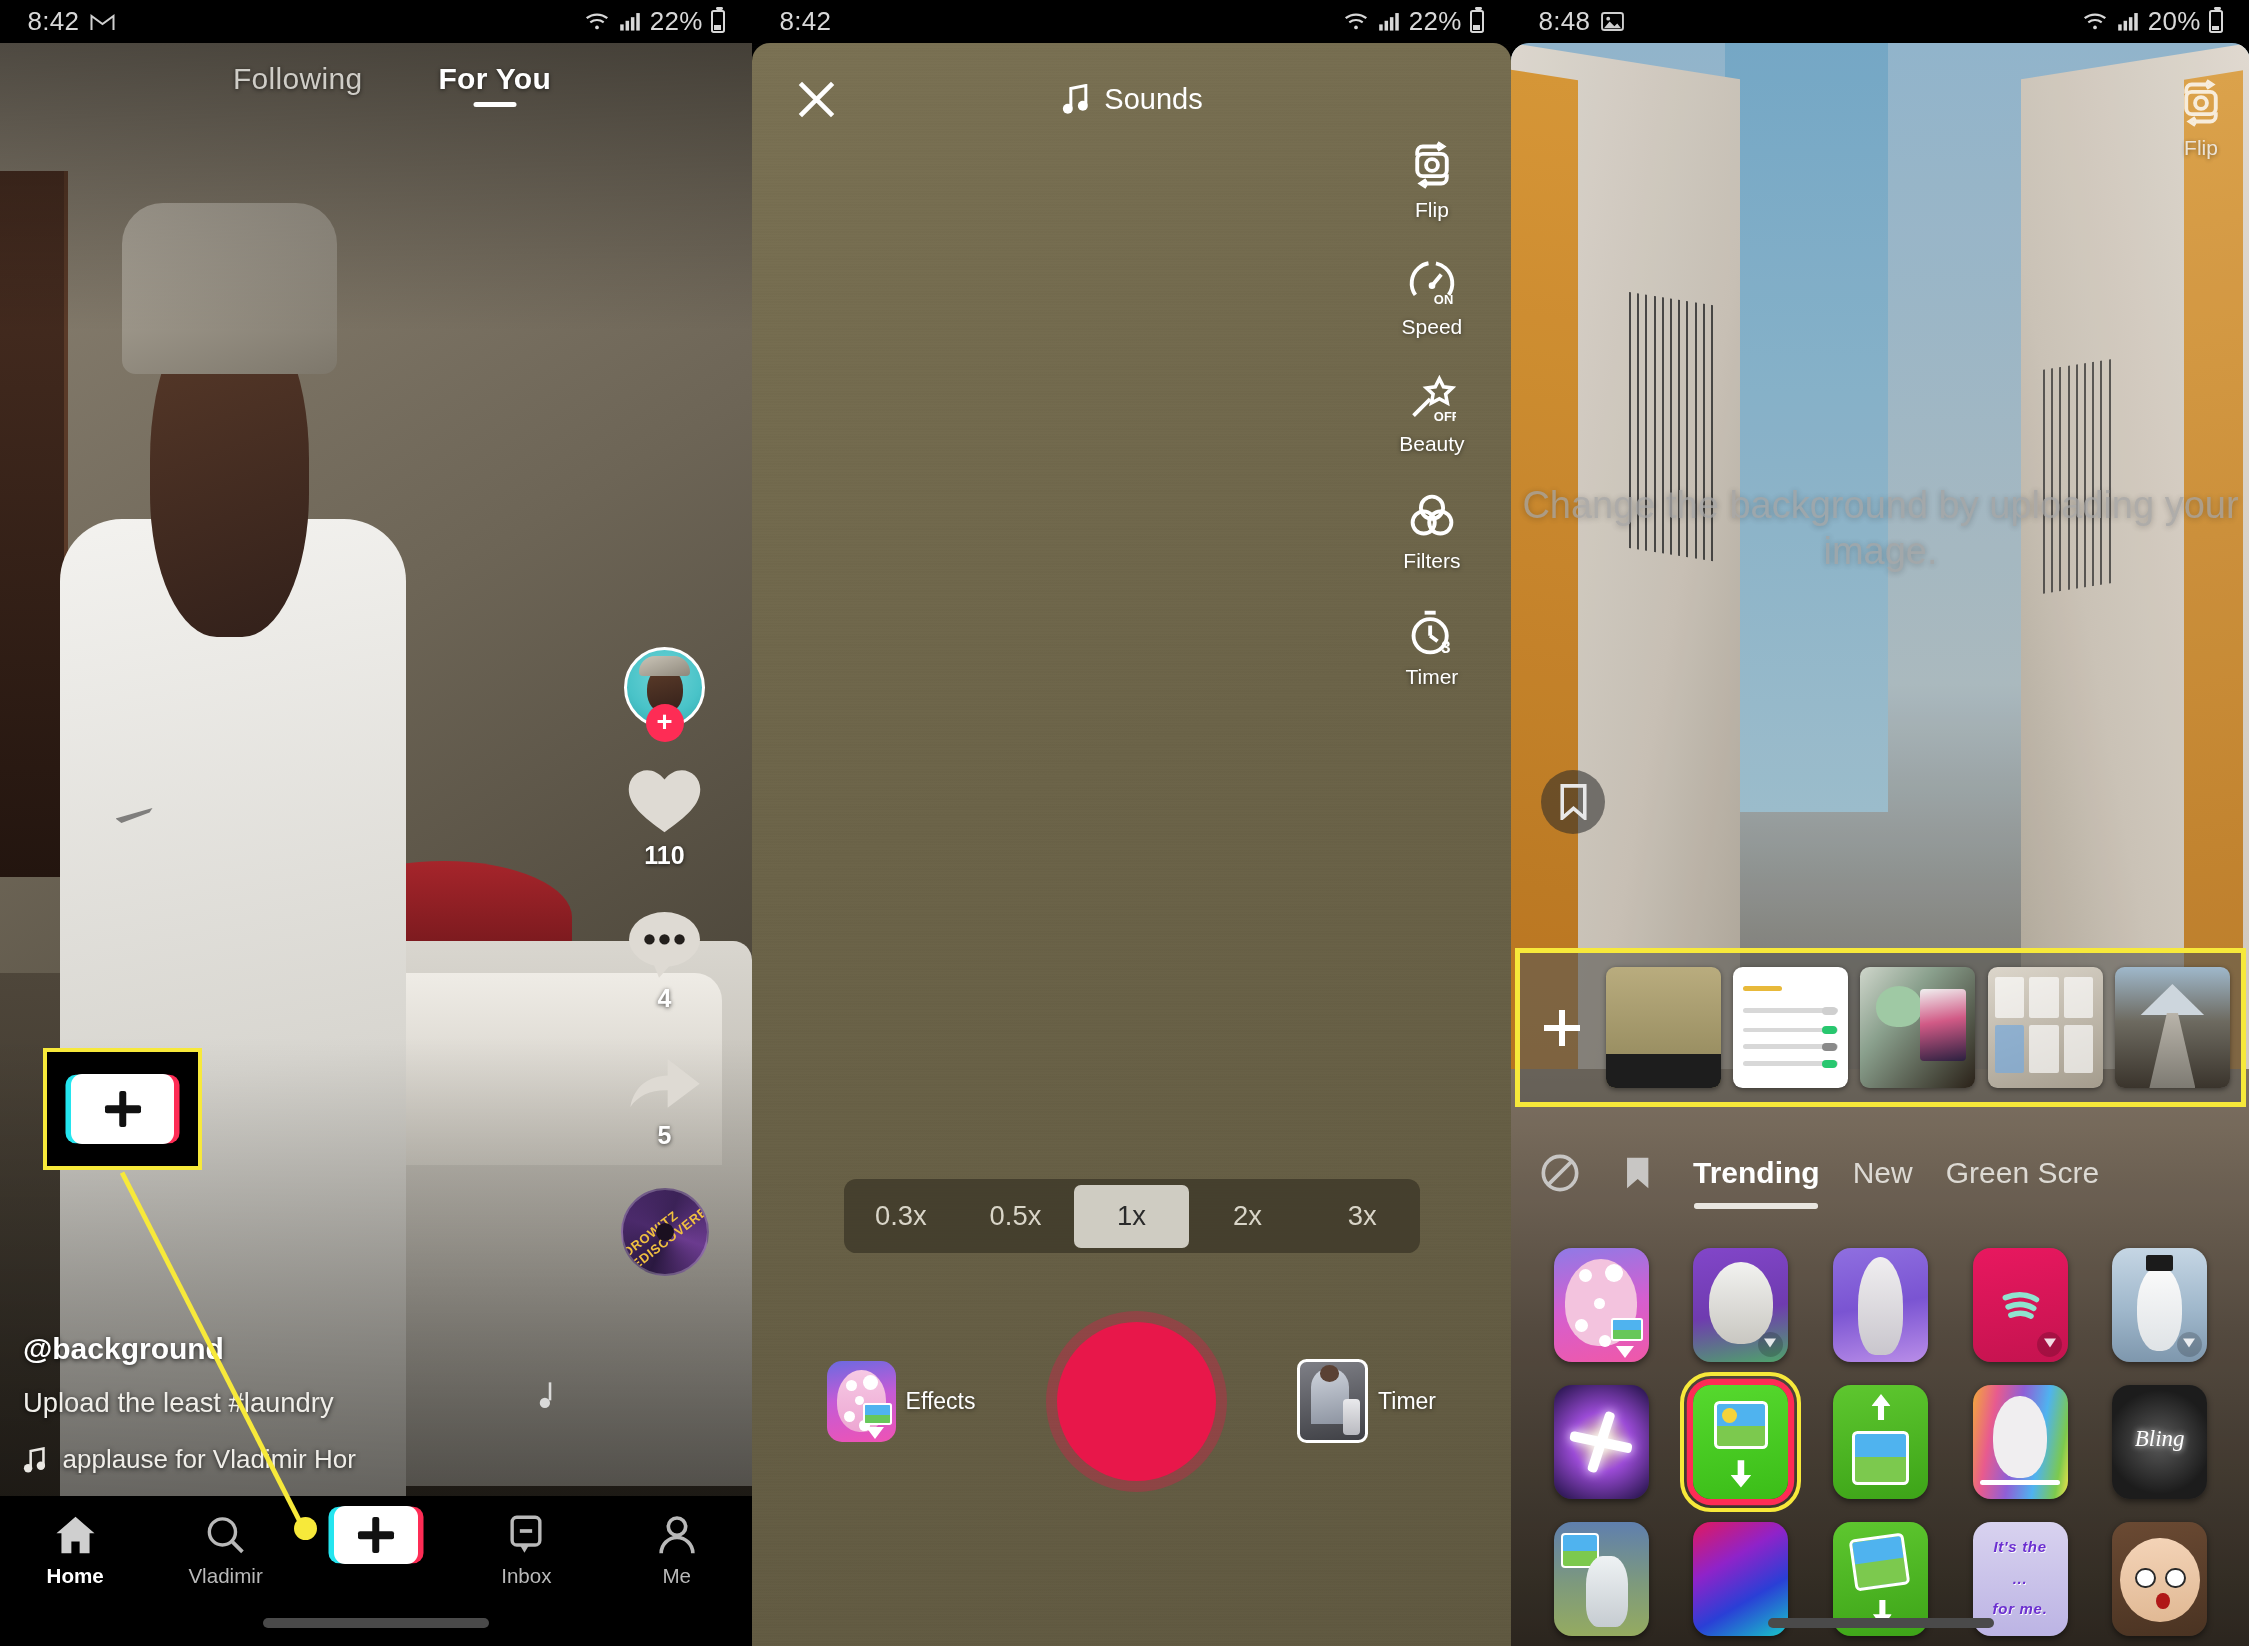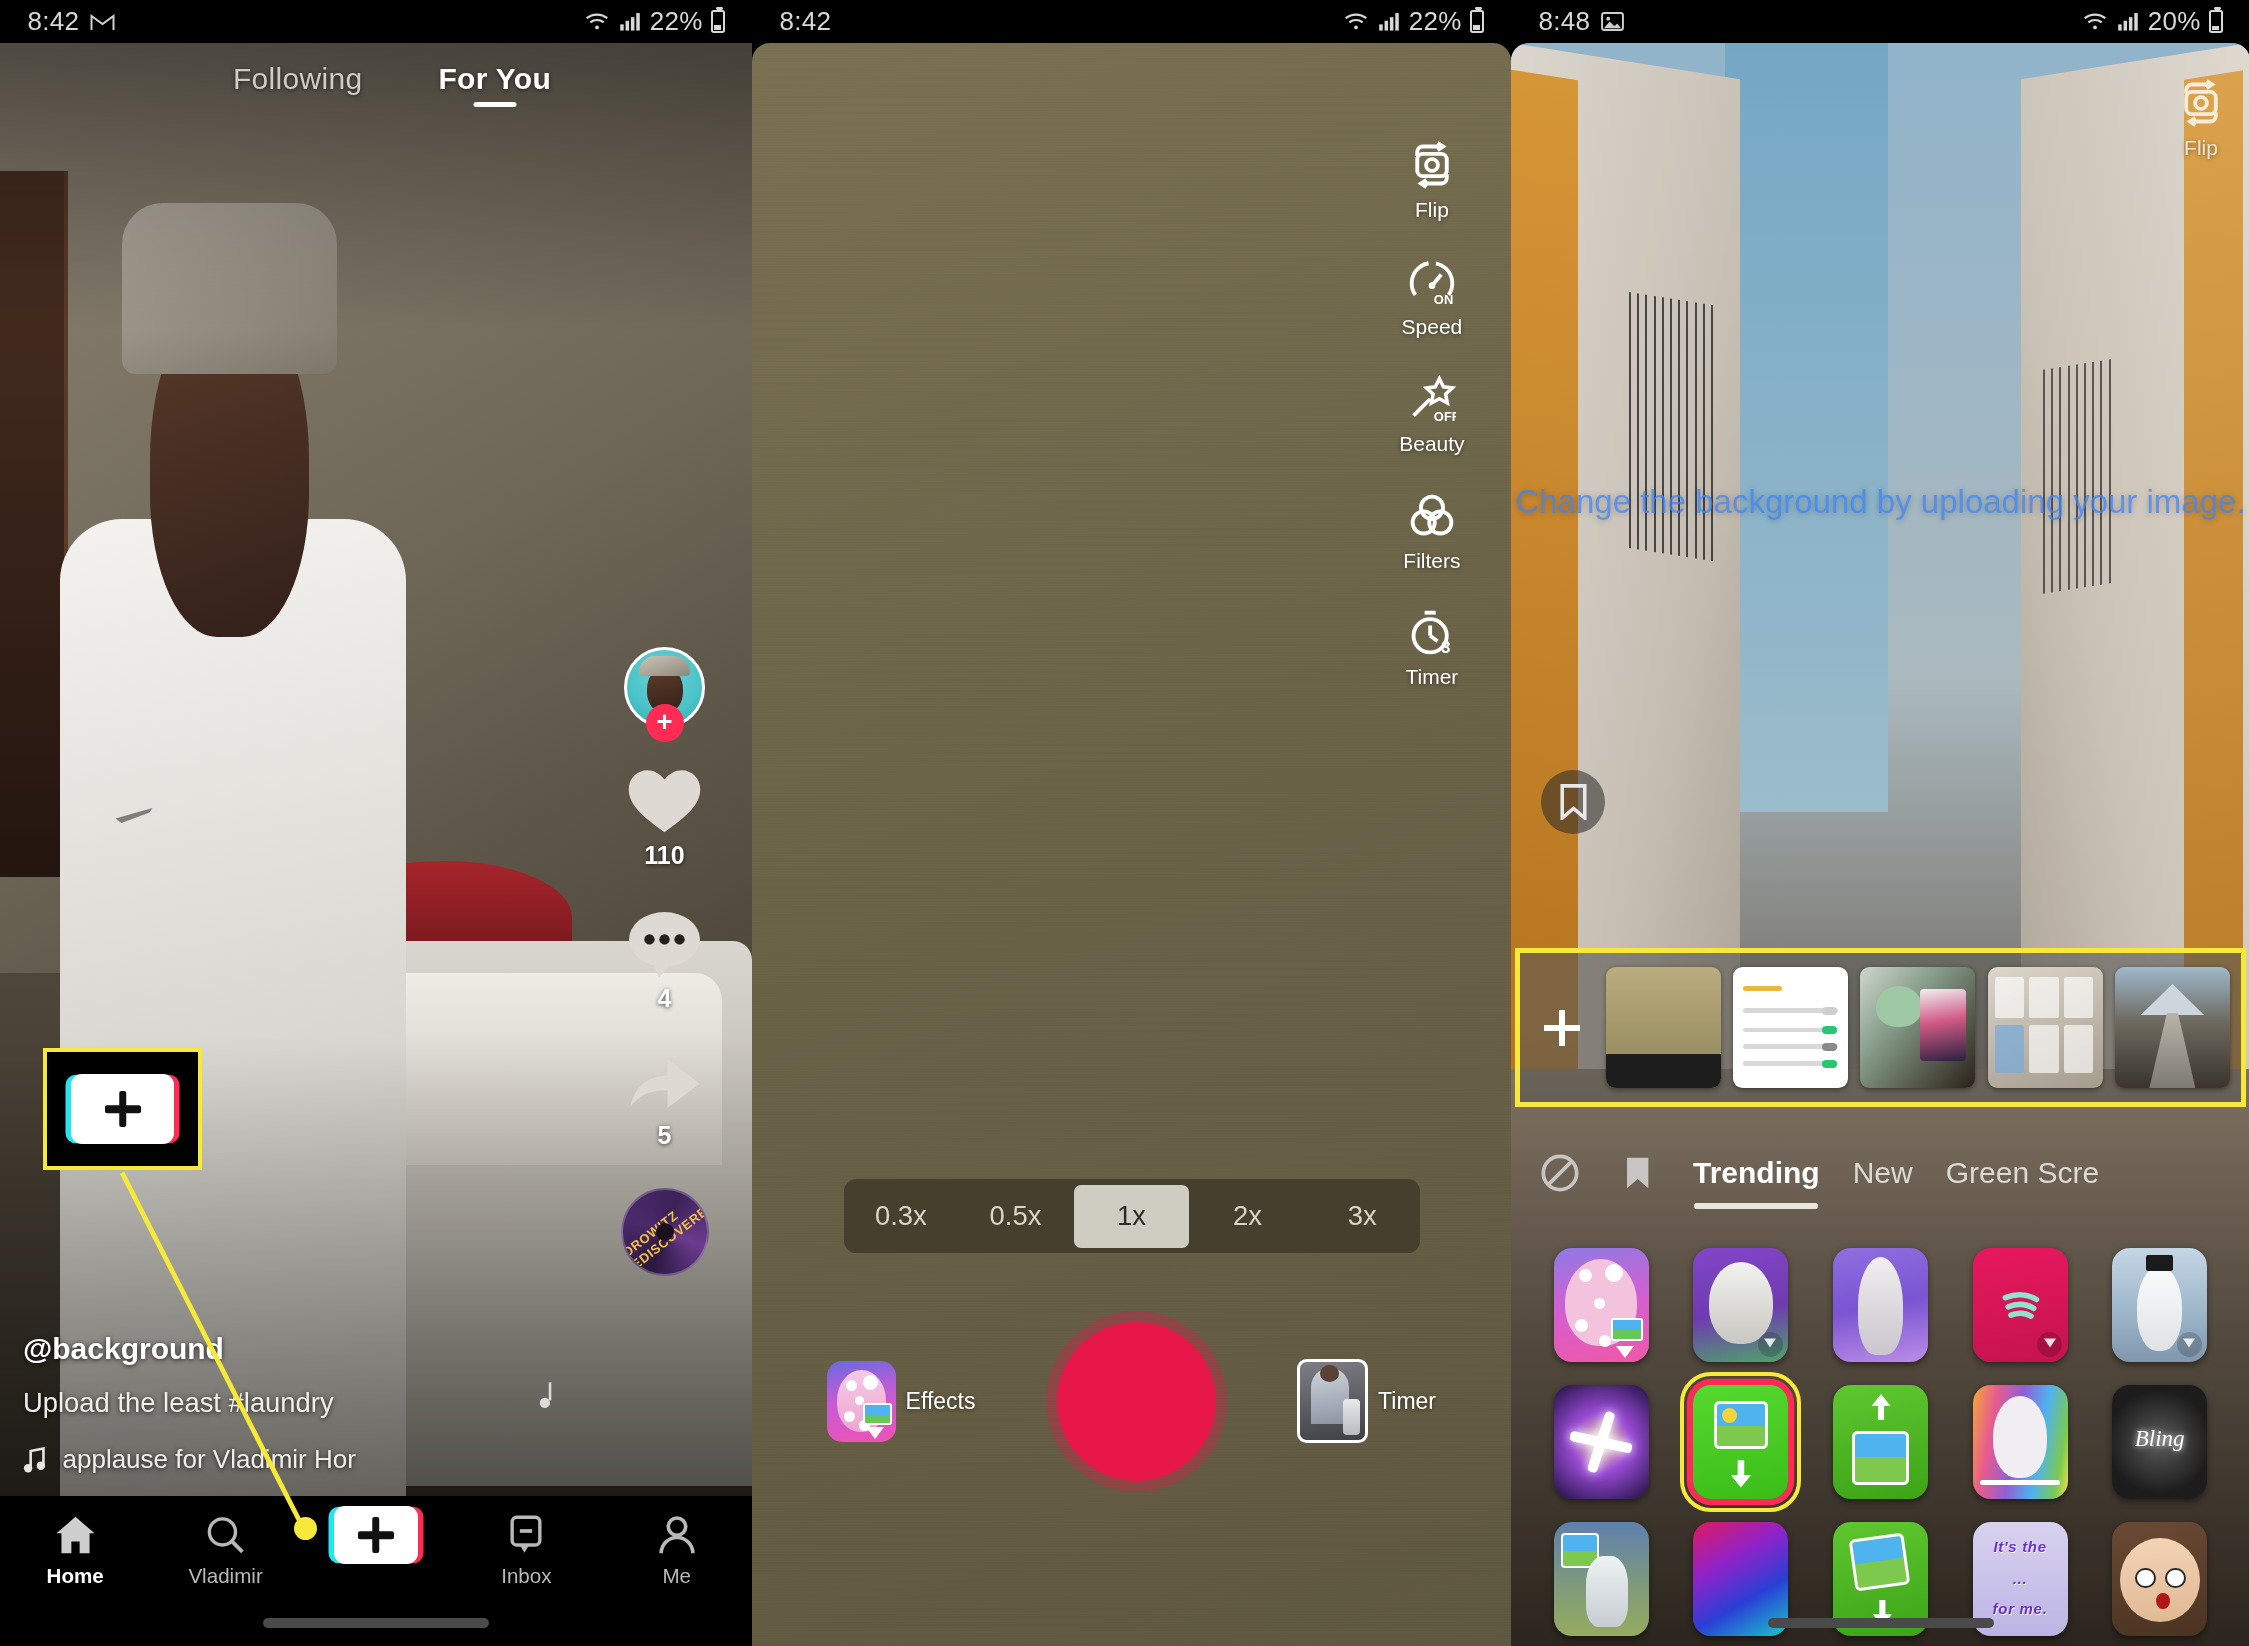--- a/index.html
+++ b/index.html
@@ -189,21 +189,21 @@
   .st-bal{position:absolute;left:16%;top:16%;width:12%;height:16%;
     background:repeating-linear-gradient(90deg,#2b2b2b 0 2.1px,transparent 2.1px 8.2px);opacity:.8;transform:skewY(9deg);}
   .st-bal2{position:absolute;right:18%;top:20%;width:10%;height:14%;
     background:repeating-linear-gradient(90deg,#2b2b2b 0 2.1px,transparent 2.1px 8.2px);opacity:.7;transform:skewY(-9deg);}
   .st-ground{position:absolute;left:0;bottom:0;width:100%;height:36%;
     background:linear-gradient(180deg,#8a7c6b 0%,#5c5145 45%,#2f2921 100%);}
   .st-dim{position:absolute;inset:0;background:rgba(0,0,0,.08);}
 
   .p3-flip{position:absolute;right:23px;top:34px;z-index:14;display:flex;flex-direction:column;align-items:center;}
   .p3-flip .side-lbl{color:#efefef;opacity:.85;}
-  .p3-text{position:absolute;left:0;right:0;top:439px;text-align:center;color:#3b82f6;font-size:33px;
+  .p3-text{position:absolute;left:0;right:0;top:439px;text-align:center;color:#a3a3a3;font-size:38px;
     line-height:1.22;opacity:.75;z-index:14;text-shadow:0 1.4px 6.9px rgba(0,0,0,.35);}
   .bookmark-fab{position:absolute;left:30px;top:727px;width:64px;height:64px;border-radius:50%;
     background:rgba(40,40,40,.55);display:flex;align-items:center;justify-content:center;z-index:14;}
 
   .carousel{position:absolute;left:4.1px;right:4.1px;top:905px;height:159px;z-index:16;
     border:5.5px solid #f7e93a;background:rgba(90,88,84,.62);display:flex;align-items:center;padding:0 11px;gap:12.3px;}
   .car-plus{width:91px;height:100%;display:flex;align-items:center;justify-content:center;}
   .car-item{width:115px;height:121px;border-radius:9.6px;overflow:hidden;position:relative;flex:none;
     background:#2b2b2b;box-shadow:0 1.4px 5.5px rgba(0,0,0,.4);}
   .ci-a{background:linear-gradient(180deg,#b9ac7e,#8e8458);}
@@ -510,20 +510,33 @@
             <i class="lvl" style="height:22%"></i>
           </span>
       </div>
     </div>
 
     <div class="screen">
       <div class="camview">
           <div class="cam-noise"></div>
         </div>
 
+      <div class="cam-top">
+        <svg class="cam-x" viewBox="0 0 24 24">
+          <path d="M3 3l18 18M21 3L3 21" stroke="#fff" stroke-width="2.6"></path>
+        </svg>
+        <div class="cam-sound">
+          <svg width="29" height="30" viewBox="0 0 18 20">
+            <path d="M6 16V3l10-2v13" stroke="#fff" stroke-width="2" fill="none"></path>
+              <circle cx="4" cy="16.5" r="3.3" fill="#fff"></circle>
+              <circle cx="14" cy="14.5" r="3.3" fill="#fff"></circle>
+          </svg>
+          <span>Sounds</span>
+        </div>
+      </div>
 
       <div class="sidecol">
         <div class="side-item">
           <div class="side-ico">
             <svg width="48" height="48" viewBox="0 0 26 26">
                 <path d="M5 8V6a3 3 0 0 1 3-3h9M21 18v2a3 3 0 0 1-3 3H9" fill="none" stroke="#fff" stroke-width="2.1"></path>
                 <path d="M16 1l3 2-3 2M10 21l-3 2 3 2" fill="none" stroke="#fff" stroke-width="2.1"></path>
                 <rect x="5" y="7" width="16" height="12" rx="3" fill="none" stroke="#fff" stroke-width="2.1"></rect>
                 <circle cx="13" cy="13" r="3.2" fill="none" stroke="#fff" stroke-width="2.1"></circle>
               </svg>

